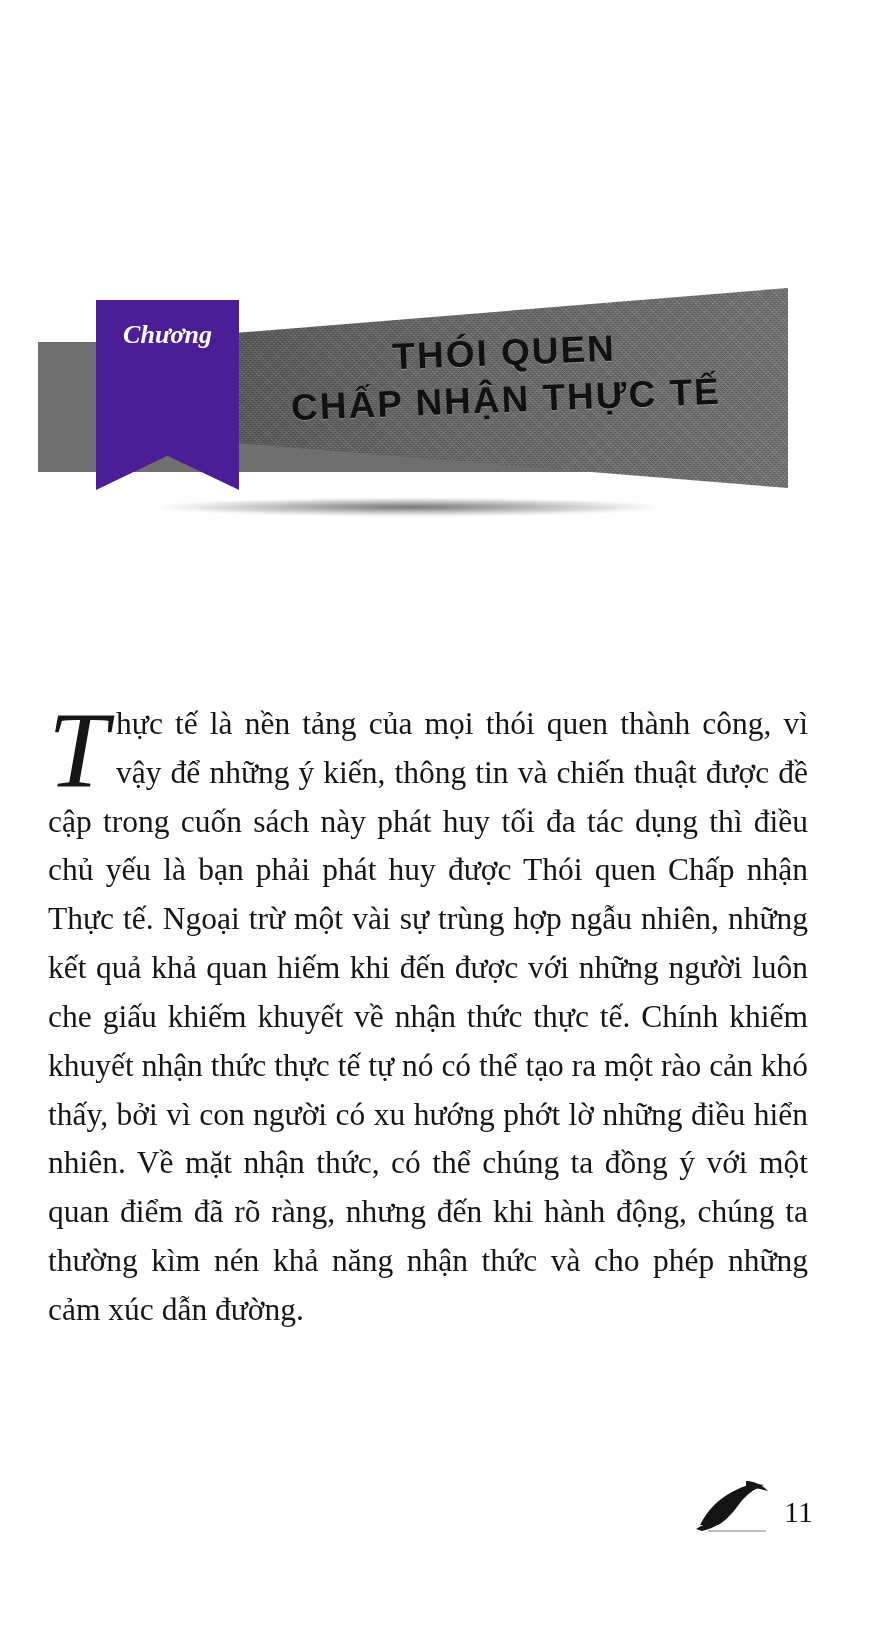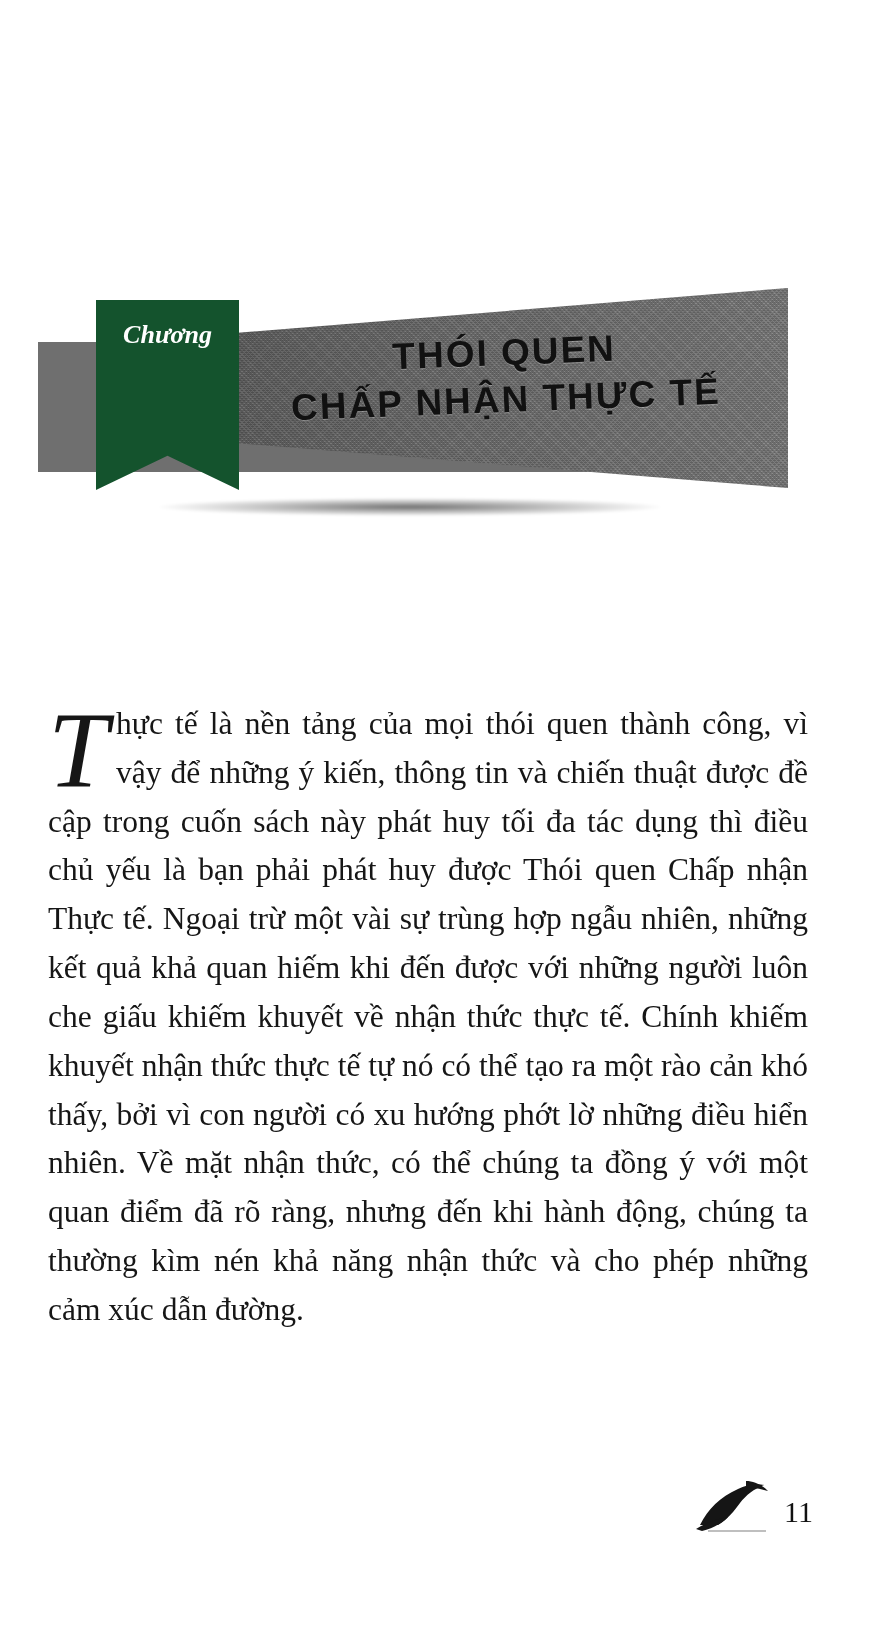--- a/index.html
+++ b/index.html
@@ -77,21 +77,21 @@
     margin-top: 4px;
   }
 
   
   .ribbon {
     position: absolute;
     left: 96px;
     top: 20px;
     width: 143px;
     height: 190px;
-    background: #14532d;
+    background: #4c1d95;
     clip-path: polygon(0 0, 100% 0, 100% 100%, 50% 82%, 0 100%);
     z-index: 3;
   }
   .ribbon-label {
     position: absolute;
     top: 20px;
     left: 0;
     width: 100%;
     text-align: center;
     color: #ffffff;

